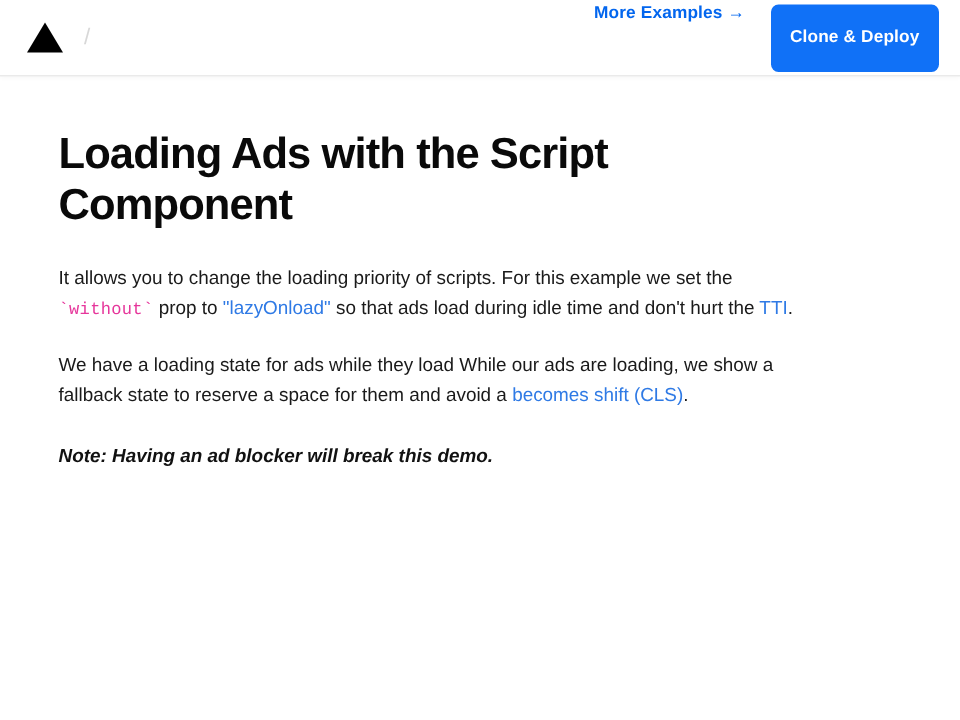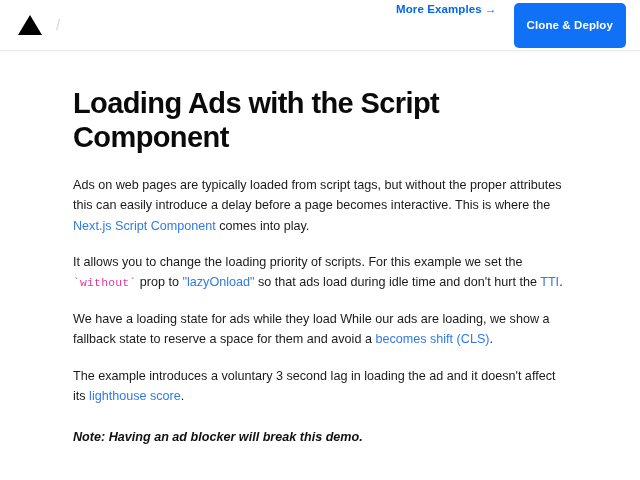--- a/index.html
+++ b/index.html
@@ -81,21 +81,21 @@
     border: none;
     border-radius: 5px;
     white-space: nowrap;
     cursor: pointer;
     letter-spacing: 0.1px;
   }
 
   
   .content {
     box-sizing: border-box;
-    padding: 36px 0 0 73px;
+    padding: 36px 0 0 39px;
     width: 640px;
   }
   .content-inner {
     width: 494px;
   }
   h1.page-title {
     font-size: 29px;
     line-height: 1.17;
     font-weight: 700;
     letter-spacing: -0.6px;
@@ -140,24 +140,22 @@
     <a href="#" class="more-examples">More Examples →</a>
     <button class="clone-deploy">Clone &amp; Deploy</button>
   </div>
 </header>
 
 <main class="content">
   <div class="content-inner">
 
     <h1 class="page-title">Loading Ads with the Script Component</h1>
 
-    <p class="body-text"><span>Ads on web pages are typically loaded from script tags, but without the proper attributes this can easily introduce a delay before a page becomes interactive. This is where the </span><a href="#" class="inline-link">Next.js Script Component</a><span> comes into play.</span></p>
 
     <p class="body-text"><span>It allows you to change the loading priority of scripts. For this example we set the </span><code class="inline-code">`without`</code><span> prop to </span><span class="str-lit">"lazyOnload"</span><span> so that ads load during idle time and don't hurt the </span><a href="#" class="inline-link">TTI</a><span>.</span></p>
 
     <p class="body-text"><span>We have a loading state for ads while they load While our ads are loading, we show a fallback state to reserve a space for them and avoid a </span><a href="#" class="inline-link">becomes shift (CLS)</a><span>.</span></p>
 
-    <p class="body-text"><span>The example introduces a voluntary 3 second lag in loading the ad and it doesn't affect its </span><a href="#" class="inline-link">lighthouse score</a><span>.</span></p>
 
     <p class="note">Note: Having an ad blocker will break this demo.</p>
 
   </div>
 </main>
 
 </body></html>

